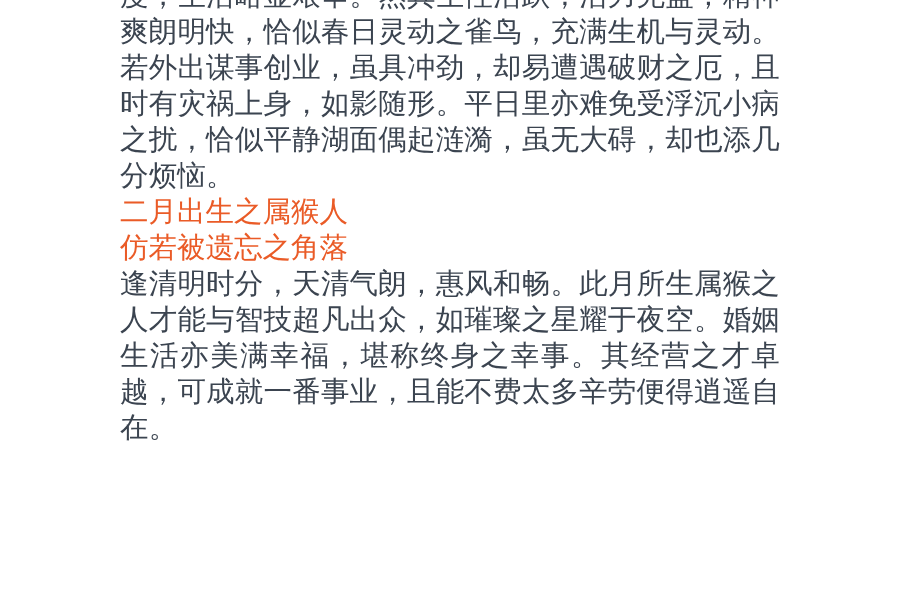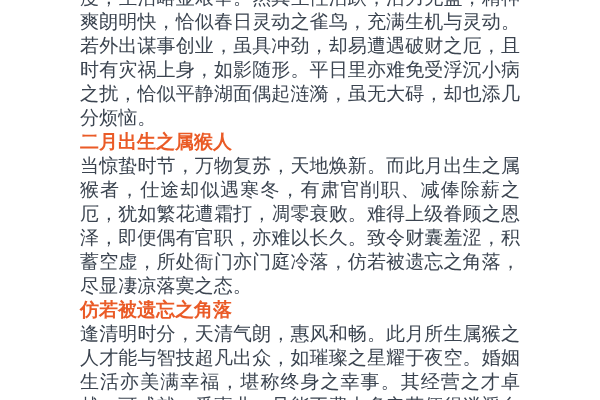--- a/index.html
+++ b/index.html
@@ -19,37 +19,36 @@
     line-height: 24px;
     color: #3b4450;
     text-align: justify;
     text-justify: inter-ideograph;
     word-break: break-all;
     letter-spacing: 0.1px;
   }
   .article h2 {
     font-size: 19px;
     line-height: 24px;
-    font-weight: 700;
+    font-weight: 400;
     color: #ea5b27;
     text-align: left;
   }
 </style>
 </head>
 <body>
 
 <div class="article">
 
   <section>
     <p>度，生活略显艰辛。然其生性活跃，活力充盈，精神爽朗明快，恰似春日灵动之雀鸟，充满生机与灵动。若外出谋事创业，虽具冲劲，却易遭遇破财之厄，且时有灾祸上身，如影随形。平日里亦难免受浮沉小病之扰，恰似平静湖面偶起涟漪，虽无大碍，却也添几分烦恼。</p>
   </section>
 
   <section>
     <h2>二月出生之属猴人</h2>
-    <p>当惊蛰时节，万物复苏，天地焕新。而此月出生之属猴者，仕途却似遇寒冬，有肃官削职、减俸除薪之厄，犹如繁花遭霜打，凋零衰败。难得上级眷顾之恩泽，即便偶有官职，亦难以长久。致令财囊羞涩，积蓄空虚，所处衙门亦门庭冷落，仿若被遗忘之角落，尽显凄凉落寞之态。</p>
   </section>
 
   <section>
     <h2>仿若被遗忘之角落</h2>
     <p>逢清明时分，天清气朗，惠风和畅。此月所生属猴之人才能与智技超凡出众，如璀璨之星耀于夜空。婚姻生活亦美满幸福，堪称终身之幸事。其经营之才卓越，可成就一番事业，且能不费太多辛劳便得逍遥自在。</p>
   </section>
 
 </div>
 
 </body></html>

